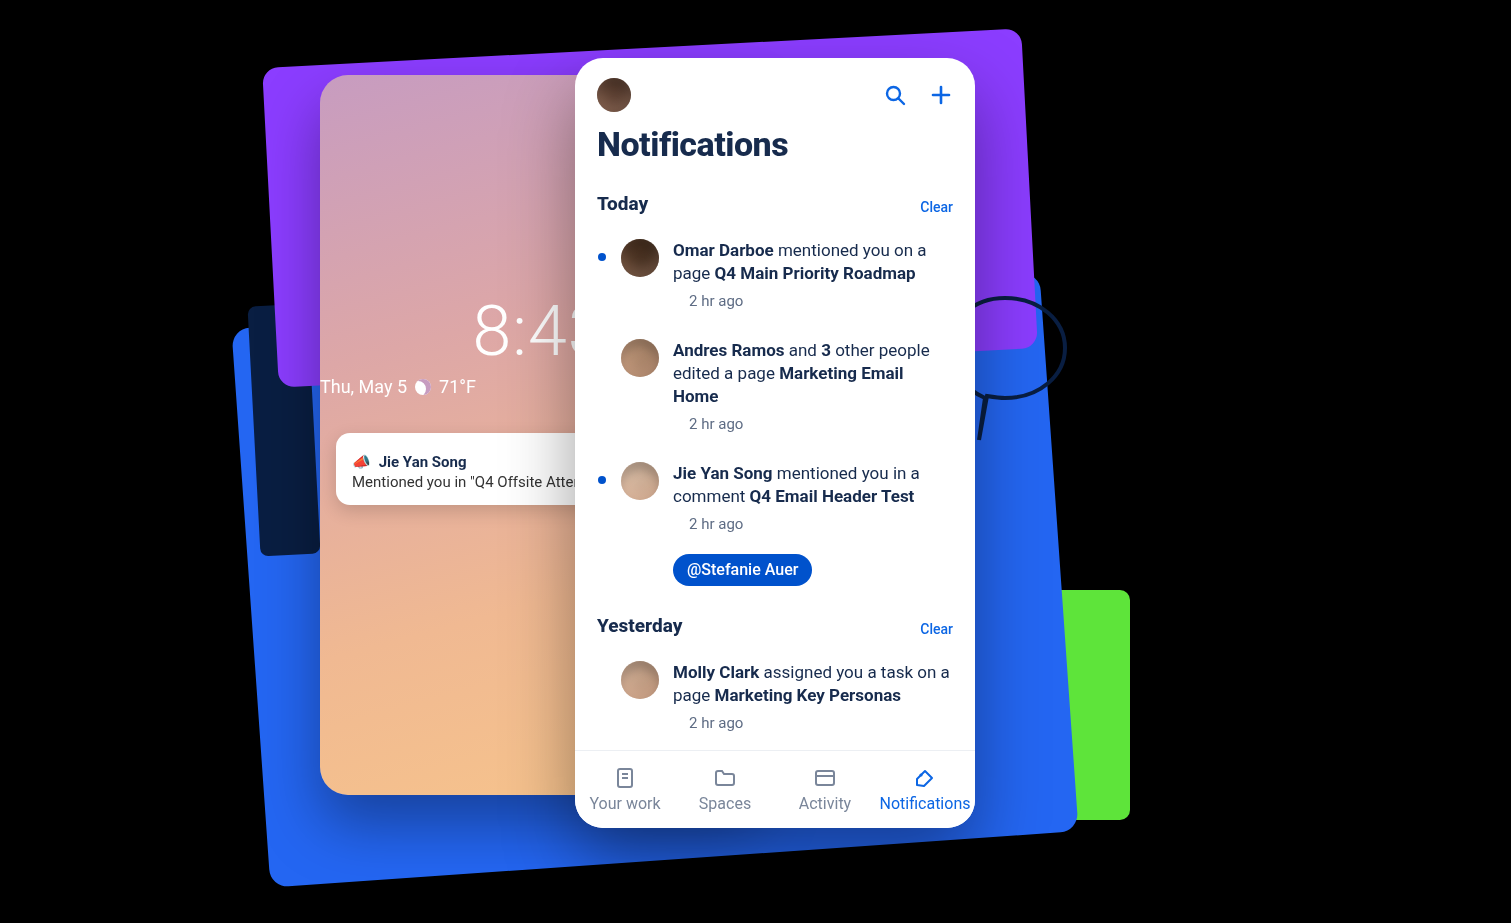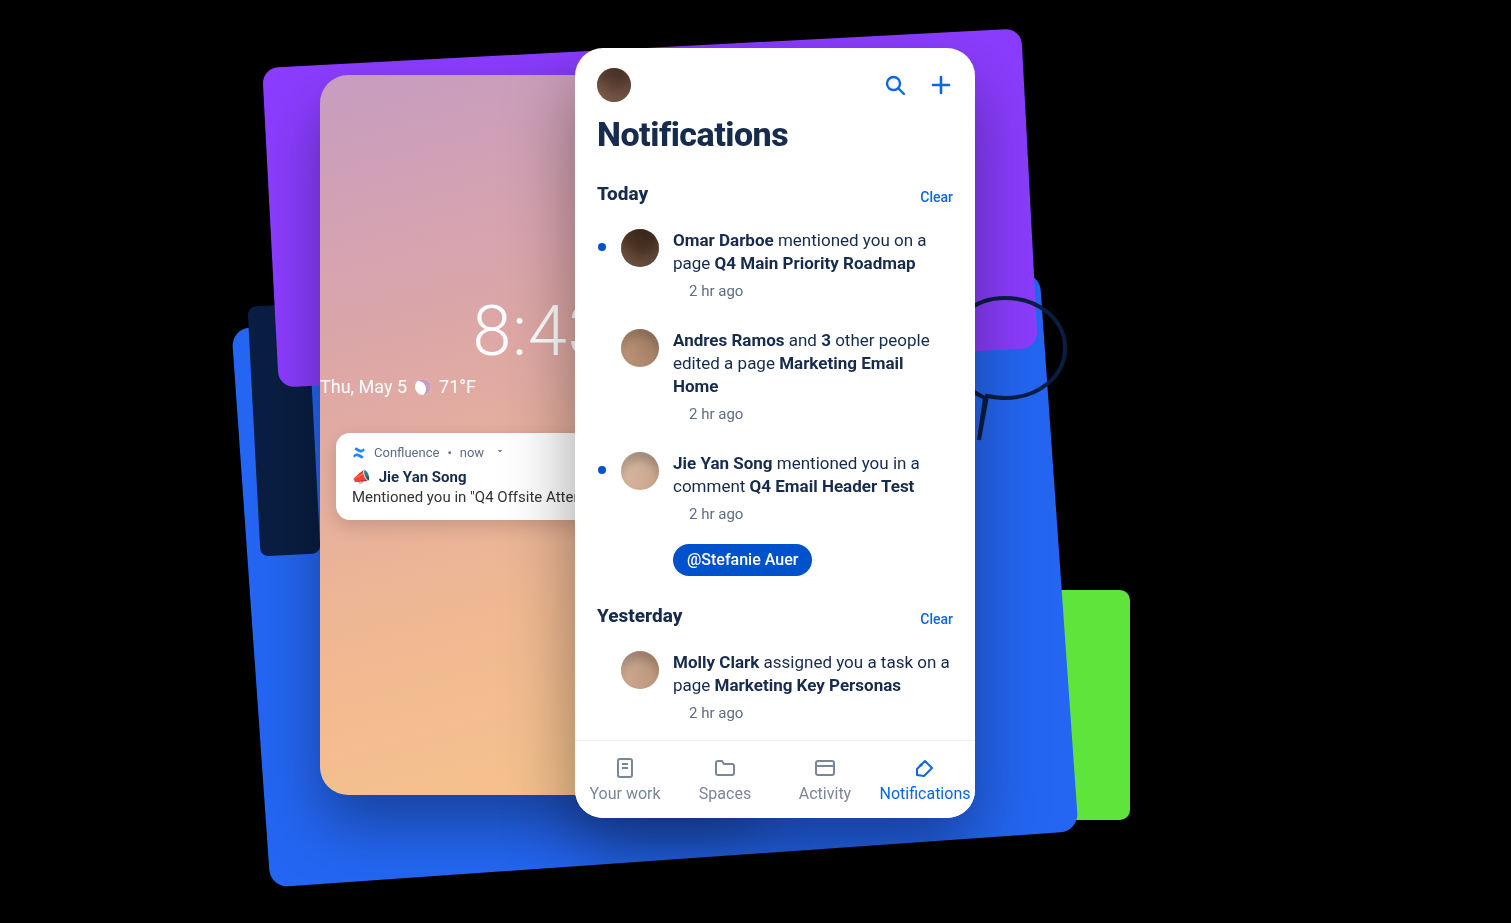--- a/index.html
+++ b/index.html
@@ -38,21 +38,21 @@
   }
   .lock-notif-top{display:flex;align-items:center;gap:8px;font-size:13px;color:#5E6C84;}
   .conf-icon{width:14px;height:14px;}
   .lock-notif-top .chev{margin-left:2px;}
   .lock-sender{display:flex;align-items:center;gap:8px;margin-top:8px;font-weight:700;font-size:15px;}
   .mega{font-size:15px;}
   .lock-body{font-size:15px;color:#333;margin-top:2px;white-space:nowrap;overflow:hidden;}
 
   
   .phone-app{
-    position:absolute;left:575px;top:48px;width:400px;height:770px;background:#fff;
+    position:absolute;left:575px;top:58px;width:400px;height:770px;background:#fff;
     border-radius:var(--phone-radius);box-shadow:0 34px 70px rgba(0,0,0,.38);
     overflow:hidden;display:flex;flex-direction:column;
   }
   .app-top{display:flex;align-items:center;justify-content:space-between;padding:20px 22px 8px;}
   .top-icons{display:flex;gap:22px;align-items:center;}
   .avatar{width:34px;height:34px;border-radius:50%;background:linear-gradient(135deg,#6b4b3a,#3e2a20);box-shadow:inset 0 -10px 14px rgba(255,200,170,.25), inset 0 8px 10px rgba(0,0,0,.25);} 
   .avatar.s{width:38px;height:38px;}
   .avatar.tone1{background:linear-gradient(135deg,#5a3d29,#2f2015);}
   .avatar.tone2{background:linear-gradient(135deg,#caa182,#8a6a52);}
   .avatar.tone3{background:linear-gradient(135deg,#e3c7b0,#b8987f);}
@@ -91,32 +91,20 @@
 <div class="bg-purple"></div>
 
 <div class="phone-lock">
   <div class="lock-time">8:43</div>
   <div class="lock-date">
     <span>Thu, May 5</span>
     <span class="moon"></span>
     <span>71°F</span>
   </div>
   <div class="lock-notif">
-    <div class="lock-notif-top">
-      <svg class="conf-icon" viewBox="0 0 24 24">
-          <path fill="#2684FF" d="M2 17c3-5 8-5 13-2l5 3-3 4-5-3c-3-2-6-2-8 1z"></path>
-          <path fill="#2684FF" d="M22 7c-3 5-8 5-13 2L4 6l3-4 5 3c3 2 6 2 8-1z"></path>
-        </svg>
-      <span>Confluence</span>
-      <span>•</span>
-      <span>now</span>
-      <span class="chev"><svg viewBox="0 0 24 24">
-            <path fill="currentColor" d="M7 10l5 5 5-5z"></path>
-          </svg></span>
-    </div>
     <div class="lock-sender">
       <span class="mega">📣</span>
       <span>Jie Yan Song</span>
     </div>
     <div class="lock-body">Mentioned you in "Q4 Offsite Attende</div>
   </div>
 </div>
 
 <div class="speech">
   <svg width="130" height="170" viewBox="0 0 130 170">

